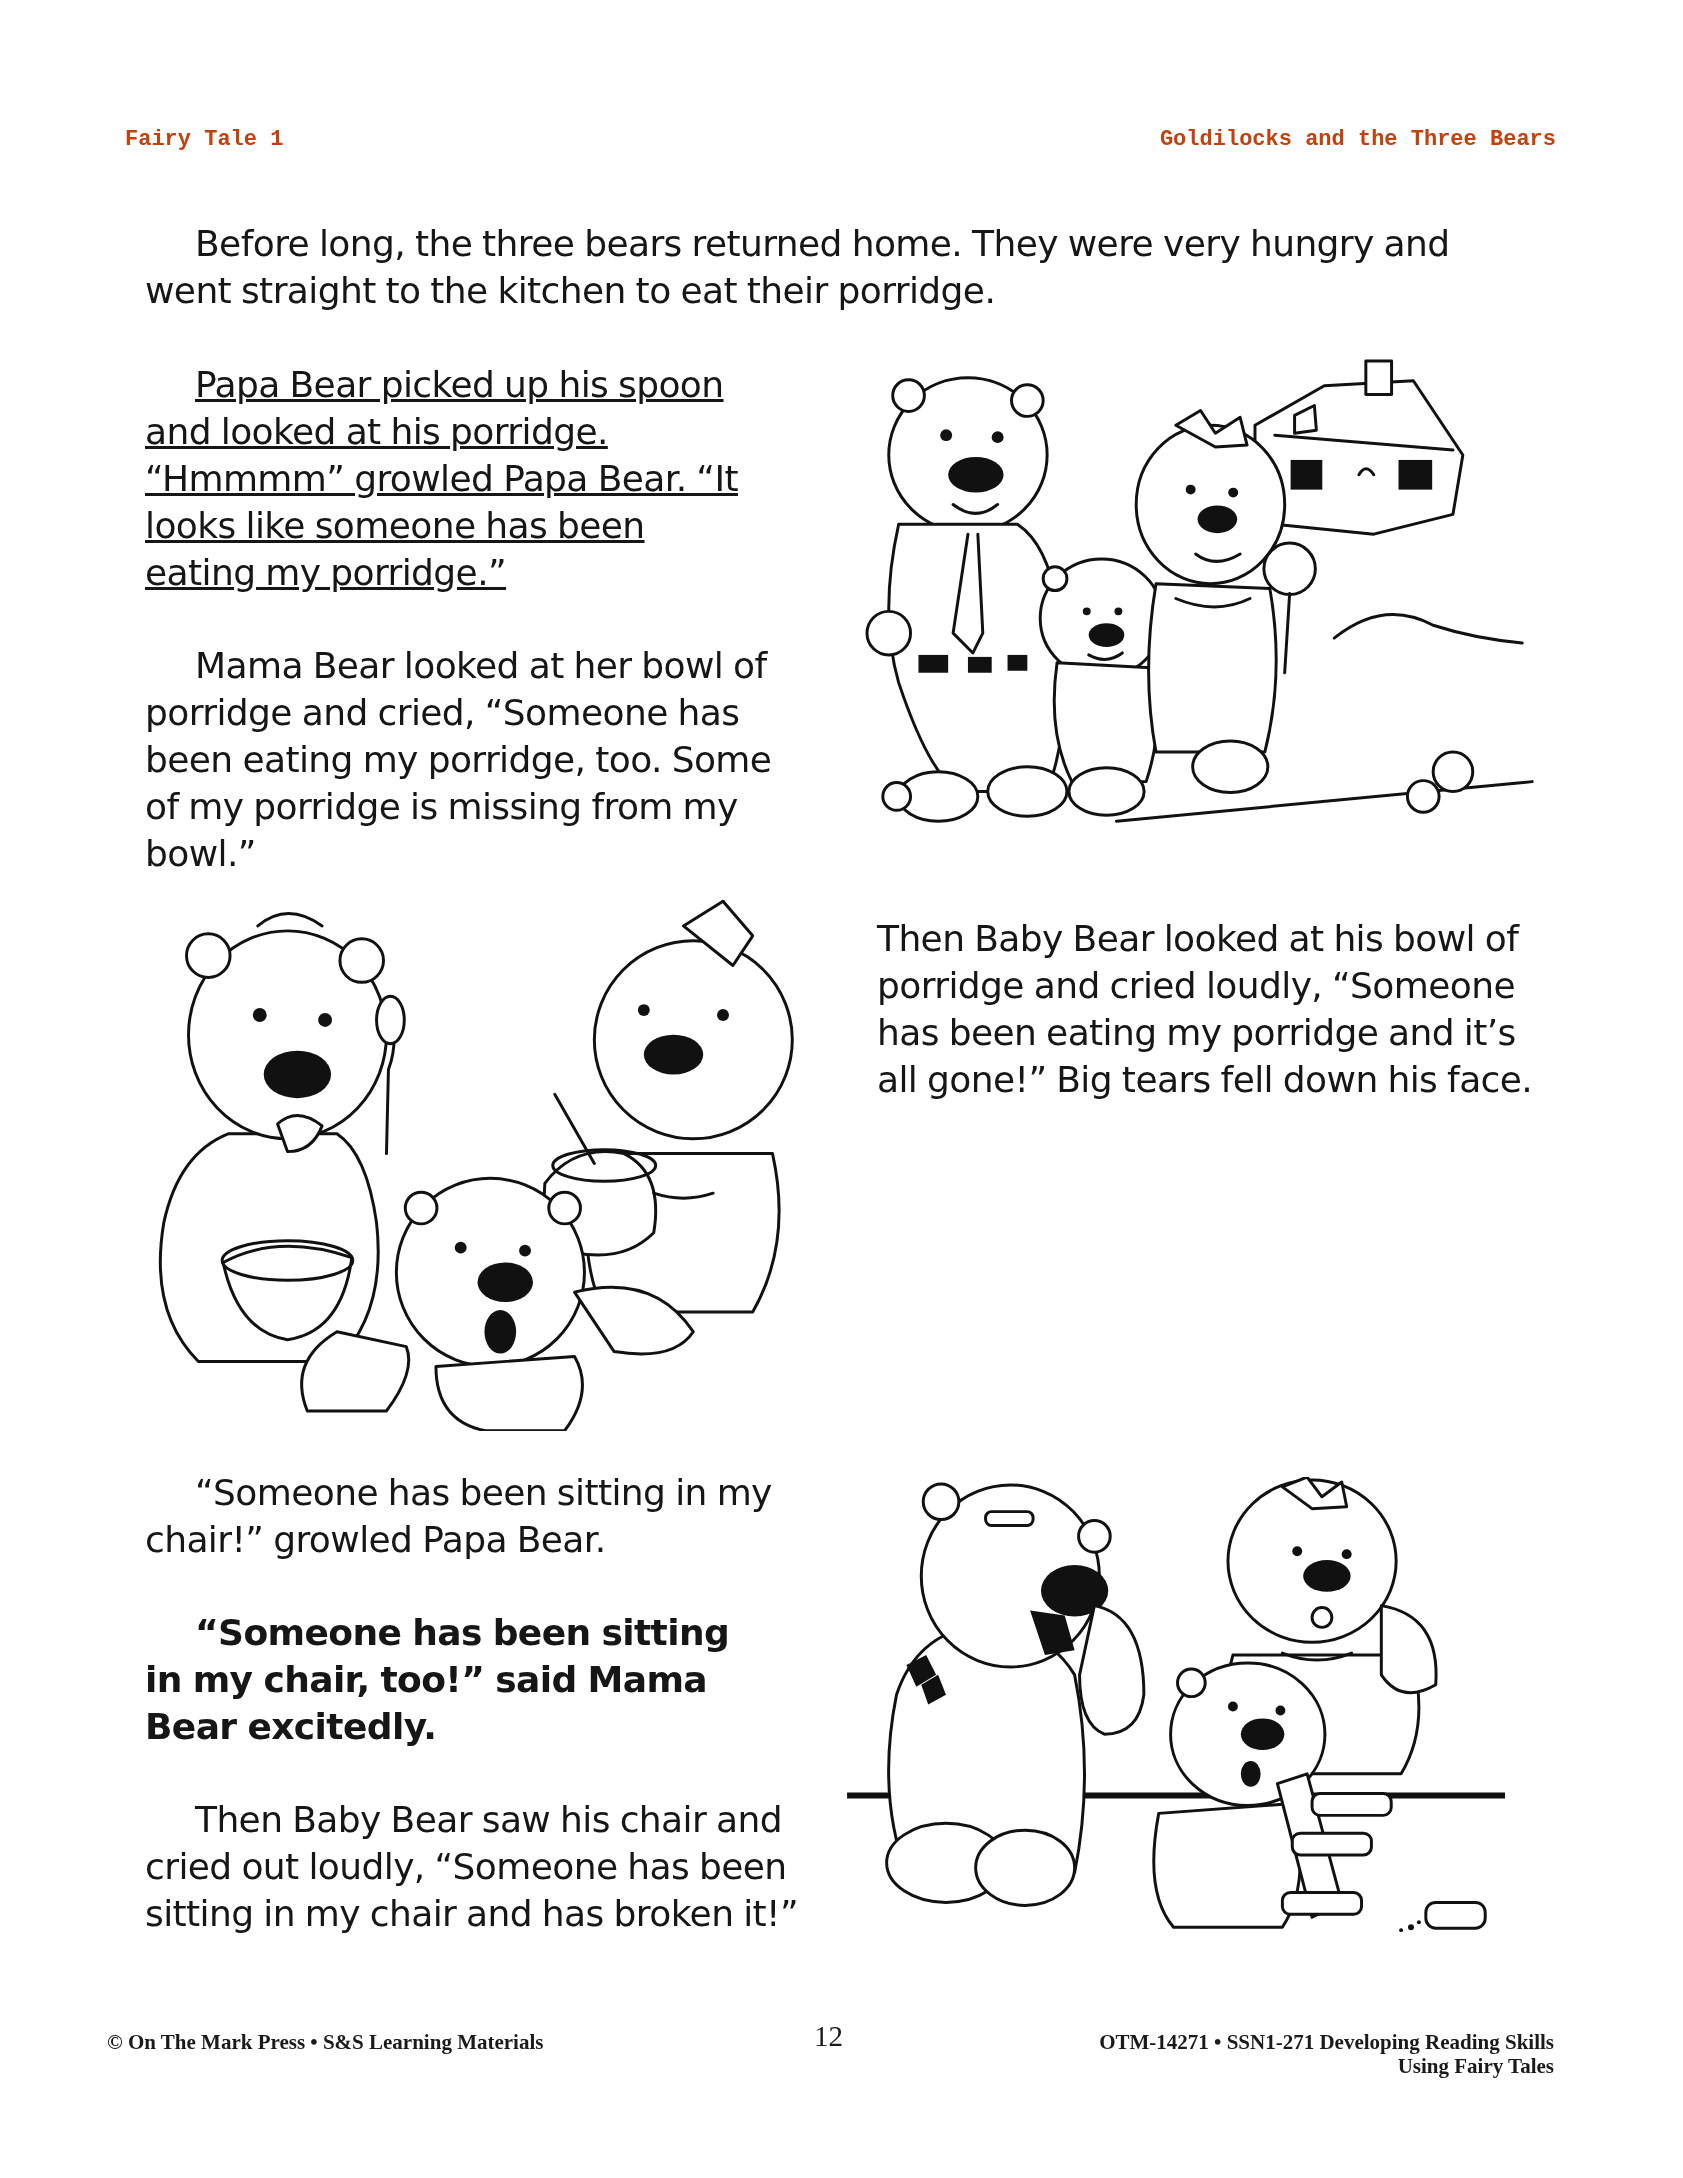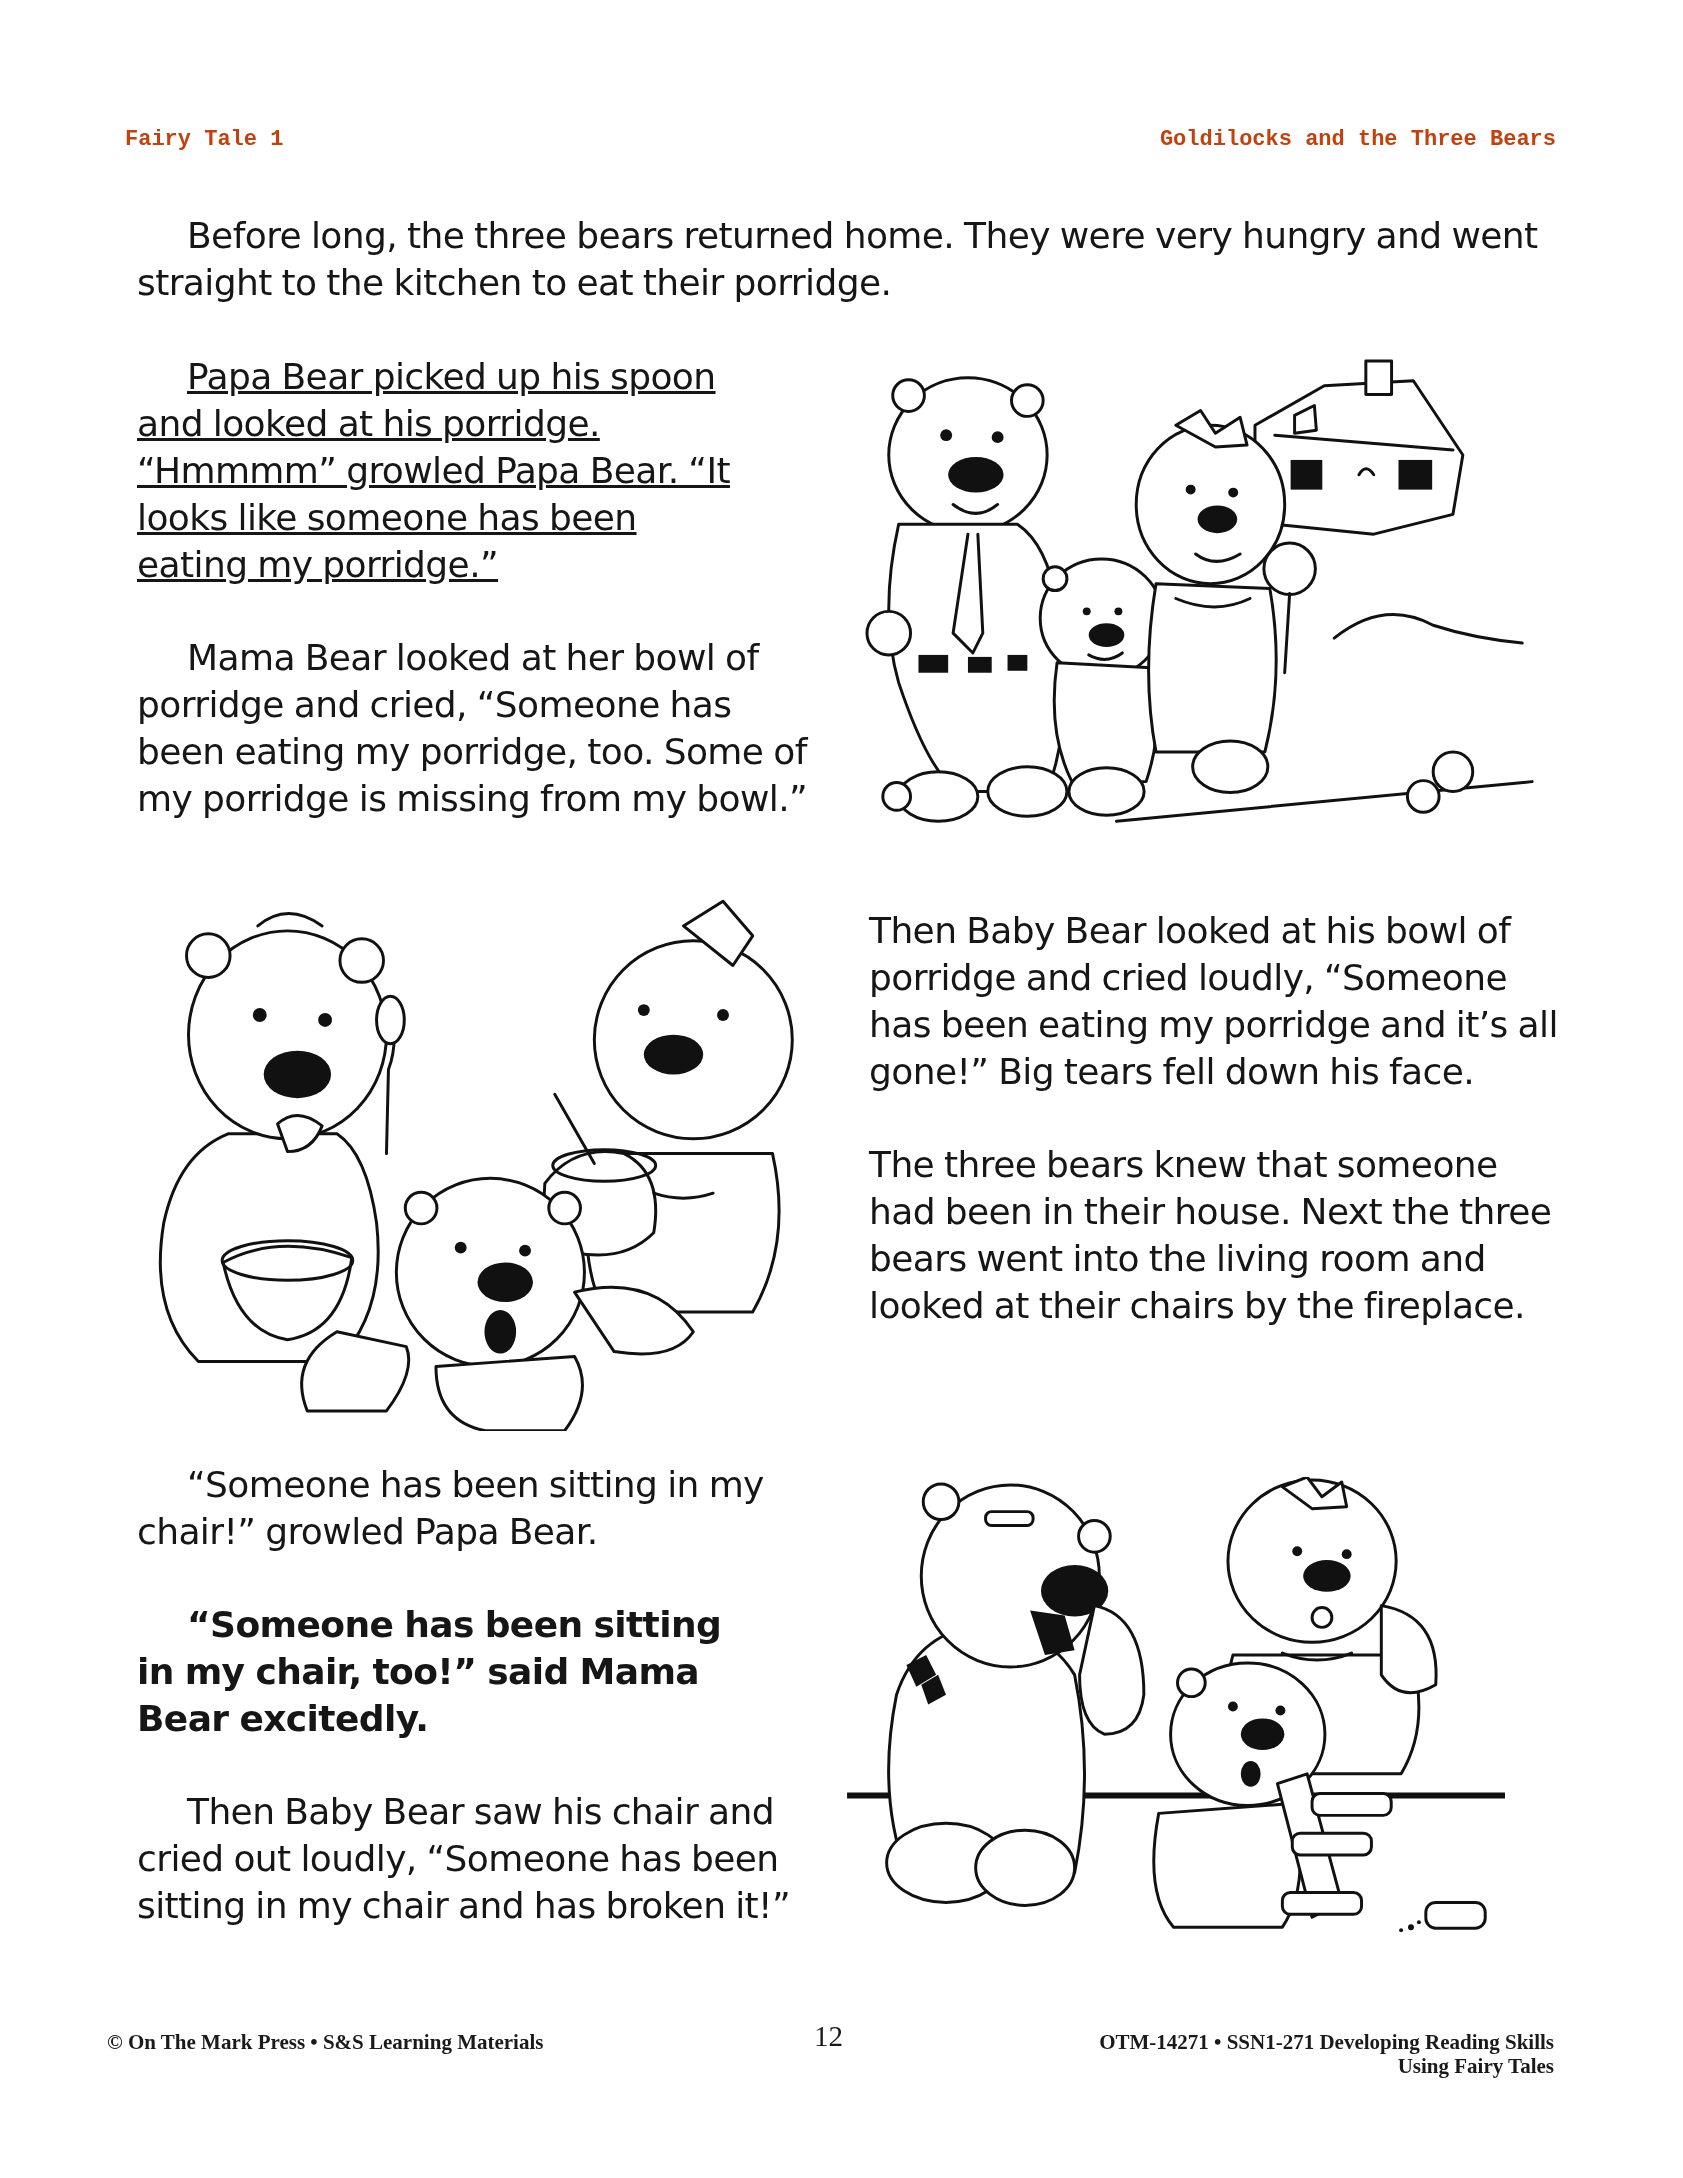--- a/index.html
+++ b/index.html
@@ -1,21 +1,21 @@
 <!DOCTYPE html>
 <html><head>
 <meta charset="utf-8">
 <style>
   html, body { margin:0; padding:0; background:#ffffff; }
   body { width:1683px; height:2178px; position:relative; overflow:hidden; color:#1a1a1a; }
   .hdr { position:absolute; top:127px; font-family:Liberation Mono, monospace; font-weight:bold; font-size:22px; color:#c2410c; }
   .hdr-left { left:125px; }
   .hdr-right { right:127px; text-align:center; }
   .body-text { position:absolute; font-family:"DejaVu Sans", sans-serif; font-size:36px; line-height:47px; color:#161616; letter-spacing:-0.6px; word-spacing:-1px; }
-  .body-text p { margin:8px; }
+  .body-text p { margin:16px; }
   .indent { text-indent:50px; }
   .ftr { position:absolute; font-family:"Liberation Serif", serif; font-weight:bold; font-size:21px; line-height:24px; color:#1a1a1a; }
   .ftr-left { left:107px; top:2030px; }
   .ftr-page { left:814px; top:2024px; font-weight:normal; font-size:29px; }
   .ftr-right { right:129px; top:2030px; text-align:right; }
   .illus { position:absolute; }
   .illus svg { width:100%; height:100%; display:block; }
   .ln { fill:none; stroke:#111; stroke-width:3; stroke-linecap:round; stroke-linejoin:round; }
   .wf { fill:#fff; stroke:#111; stroke-width:3; stroke-linejoin:round; }
   .bk { fill:#111; }
@@ -128,21 +128,20 @@
       <circle class="bk" cx="390" cy="358" r="6"></circle>
     <ellipse class="bk" cx="365" cy="440" rx="16" ry="22"></ellipse>
     <path class="wf" d="M200 440 Q150 470 170 520 L250 520 Q280 480 270 455 Z"></path>
     <path class="wf" d="M440 400 Q520 380 560 440 Q540 470 480 460 Z"></path>
     <path class="wf" d="M300 475 Q300 530 350 540 L430 540 Q460 500 440 465 Z"></path>
   </svg>
 </div>
 
 <div class="body-text" style="left:861px; top:899px; width:713px;">
   <p>Then Baby Bear looked at his bowl of porridge and cried loudly, “Someone has been eating my porridge and it’s all gone!” Big tears fell down his face.</p>
-  <p style="margin-top:46px;">The three bears knew that someone had been in their house. Next the three bears went into the living room and looked at their chairs by the fireplace.</p>
 </div>
 
 <div class="body-text" style="left:129px; top:1453px; width:713px;">
   <p class="indent" style="width:693px;">“Someone has been sitting in my chair!” growled Papa Bear.</p>
   <p class="indent" style="margin-top:46px; width:614px;font-weight:bold;">“Someone has been sitting in my chair, too!” said Mama Bear excitedly.</p>
   <p class="indent" style="margin-top:46px;">Then Baby Bear saw his chair and cried out loudly, “Someone has been sitting in my chair and has broken it!”</p>
 </div>
 
 <div class="illus" style="left:847px; top:1477px; width:663px; height:465px;">
   <svg viewBox="0 0 670 470">

